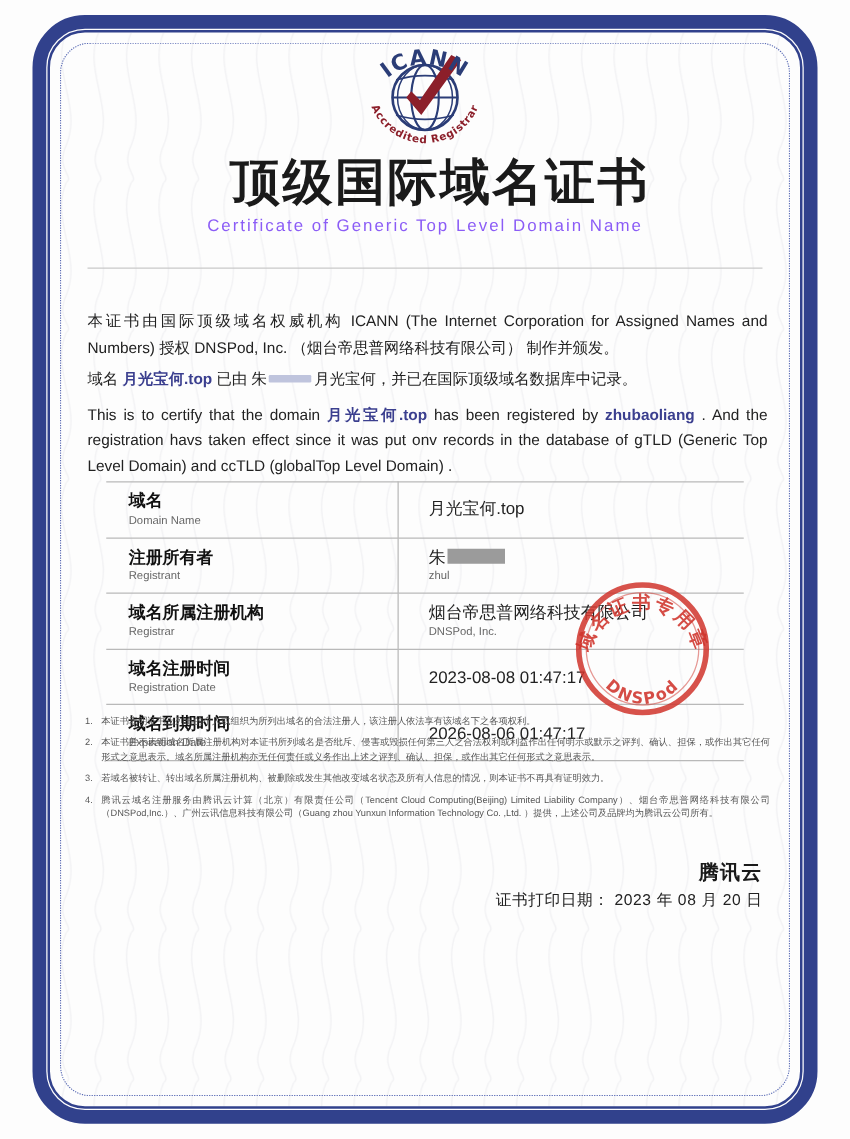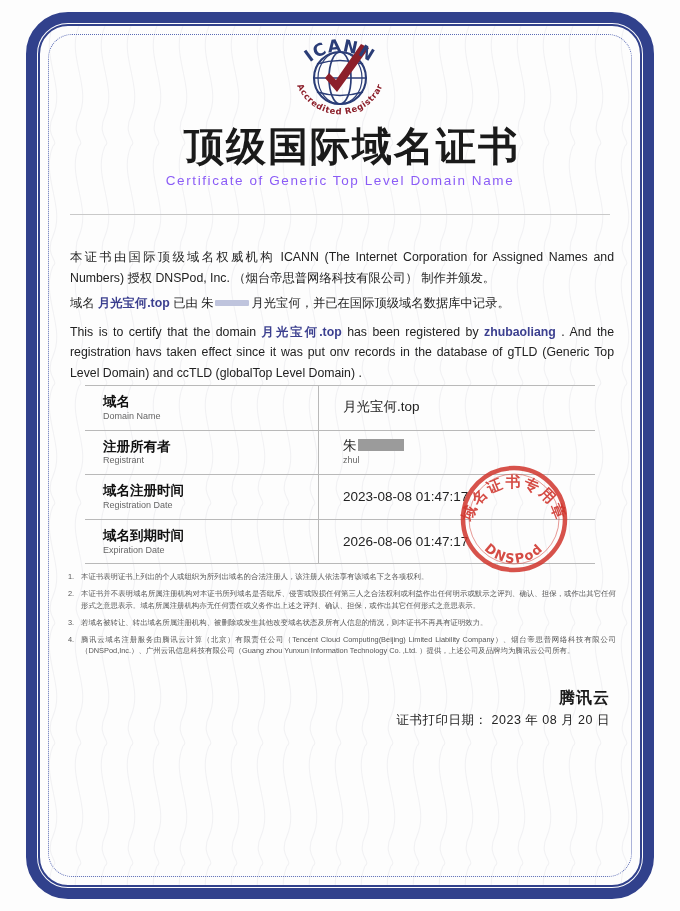--- a/index.html
+++ b/index.html
@@ -331,20 +331,30 @@
           </td>
         </tr>
         <tr>
           <td class="c-label">
             <div class="lab-cn">注册所有者</div>
             <div class="lab-en">Registrant</div>
           </td>
           <td class="c-value">
             <div class="val-cn"><span>朱</span><span class="redact-box"></span></div>
             <div class="val-en">zhul</div>
+          </td>
+        </tr>
+        <tr>
+          <td class="c-label">
+            <div class="lab-cn">域名所属注册机构</div>
+            <div class="lab-en">Registrar</div>
+          </td>
+          <td class="c-value">
+            <div class="val-cn">烟台帝思普网络科技有限公司</div>
+            <div class="val-en">DNSPod, Inc.</div>
           </td>
         </tr>
         <tr>
           <td class="c-label">
             <div class="lab-cn">域名注册时间</div>
             <div class="lab-en">Registration Date</div>
           </td>
           <td class="c-value">
             <div class="val-date">2023-08-08 01:47:17</div>
           </td>

